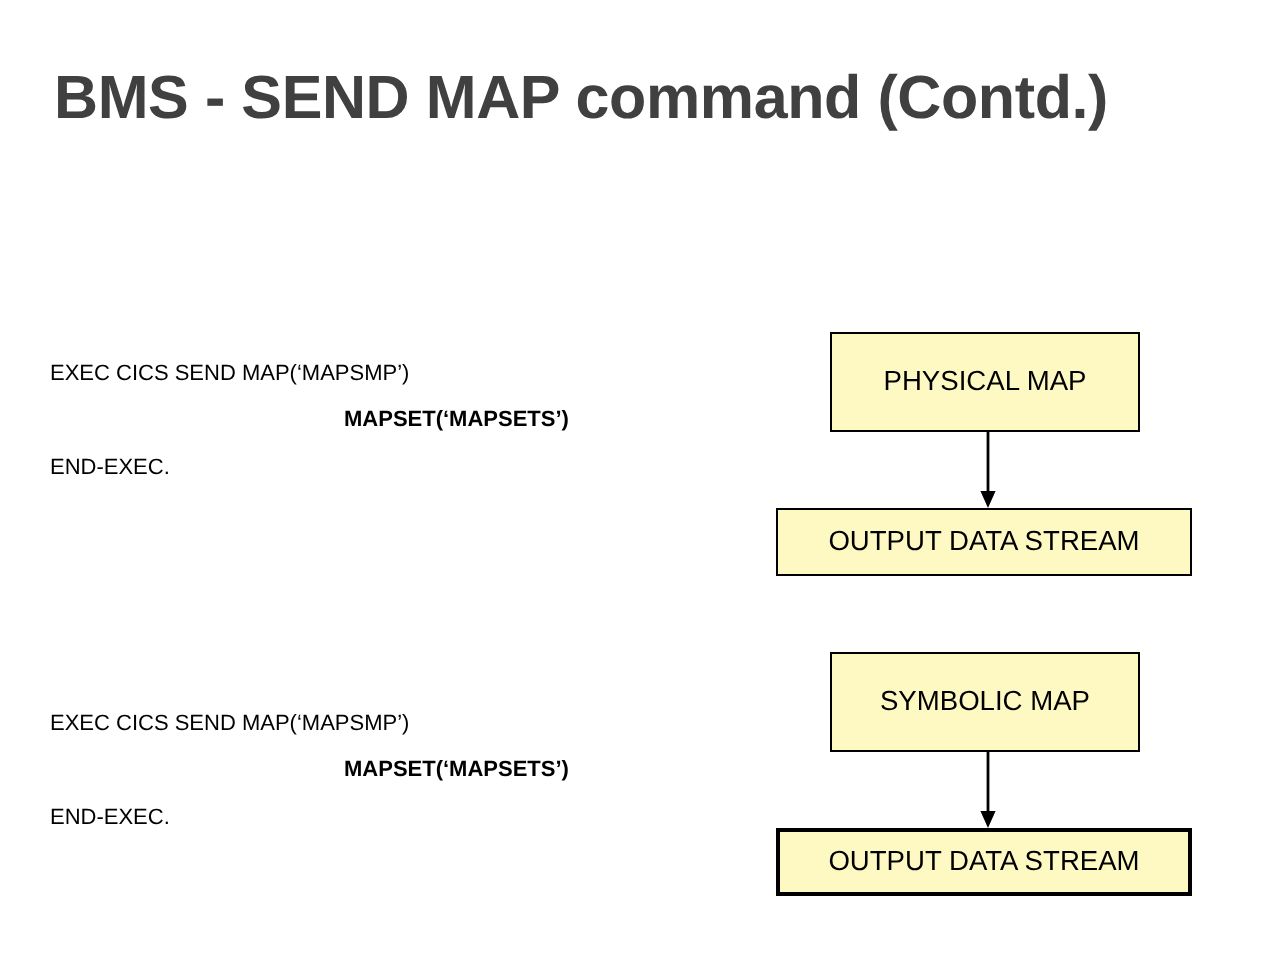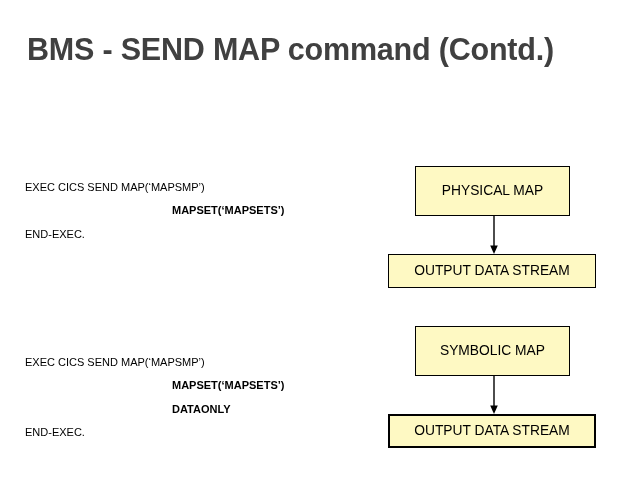--- a/index.html
+++ b/index.html
@@ -110,21 +110,20 @@
 
   <div class="code-block first">
     <span class="code-line">EXEC CICS SEND MAP(‘MAPSMP’)</span>
     <span class="code-line indent">MAPSET(‘MAPSETS’)</span>
     <span class="code-line">END-EXEC.</span>
   </div>
 
   <div class="code-block second">
     <span class="code-line">EXEC CICS SEND MAP(‘MAPSMP’)</span>
     <span class="code-line indent">MAPSET(‘MAPSETS’)</span>
-    <span class="code-line indent">DATAONLY</span>
     <span class="code-line">END-EXEC.</span>
   </div>
 
   <div class="flow first">
     <div class="flow-box box-physical-map">PHYSICAL MAP</div>
 
     <div class="flow-arrow arrow-1">
       <svg width="14" height="39" viewBox="0 0 14 39" xmlns="http://www.w3.org/2000/svg">
         <line x1="7" y1="0" x2="7" y2="32" stroke="#000000" stroke-width="1.4"></line>
         <polygon points="7,38 3.2,29.5 10.8,29.5" fill="#000000"></polygon>

